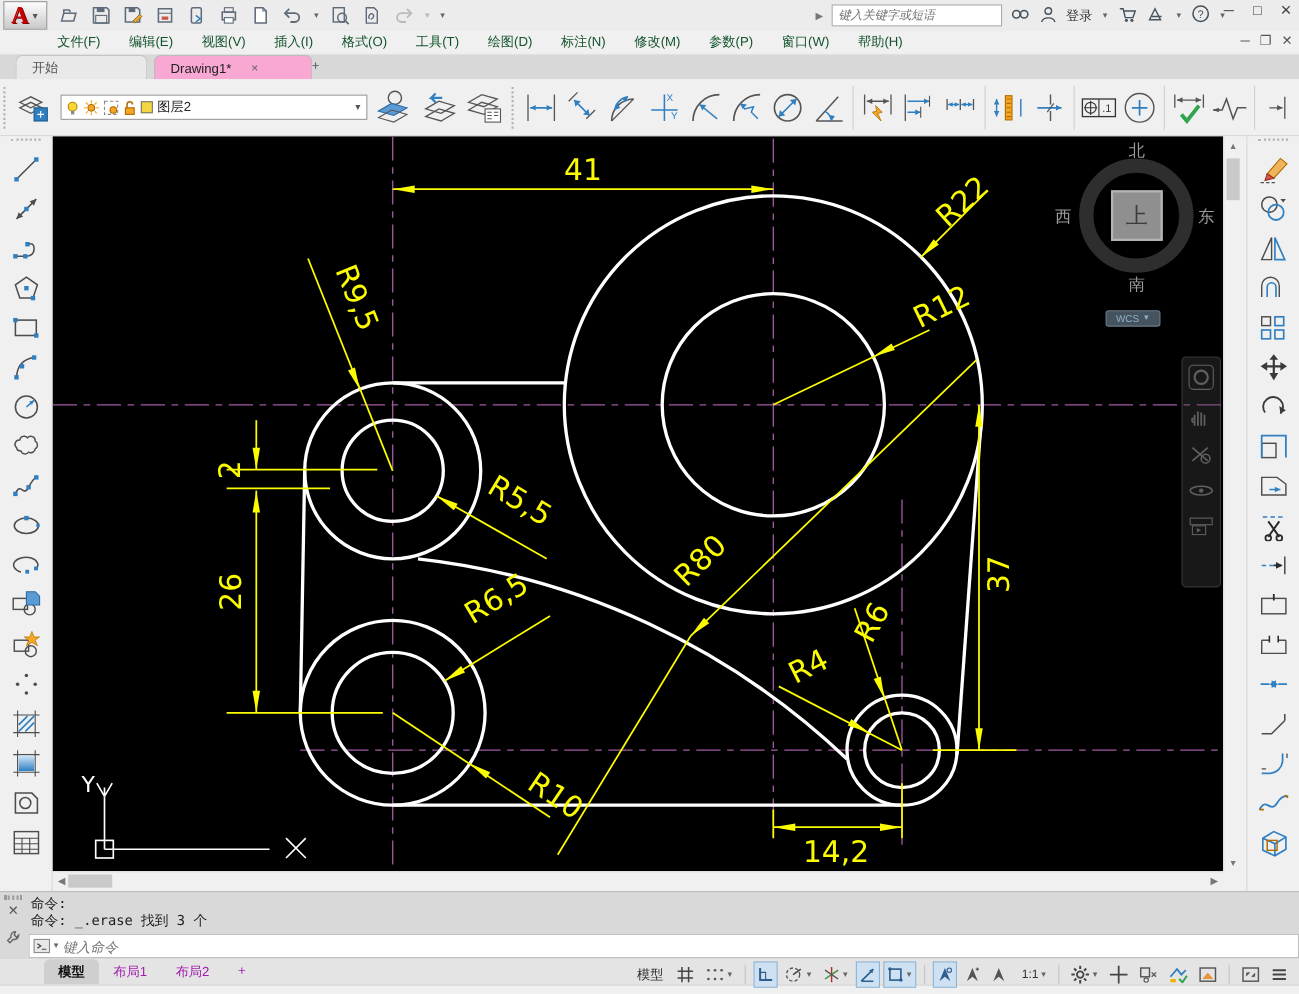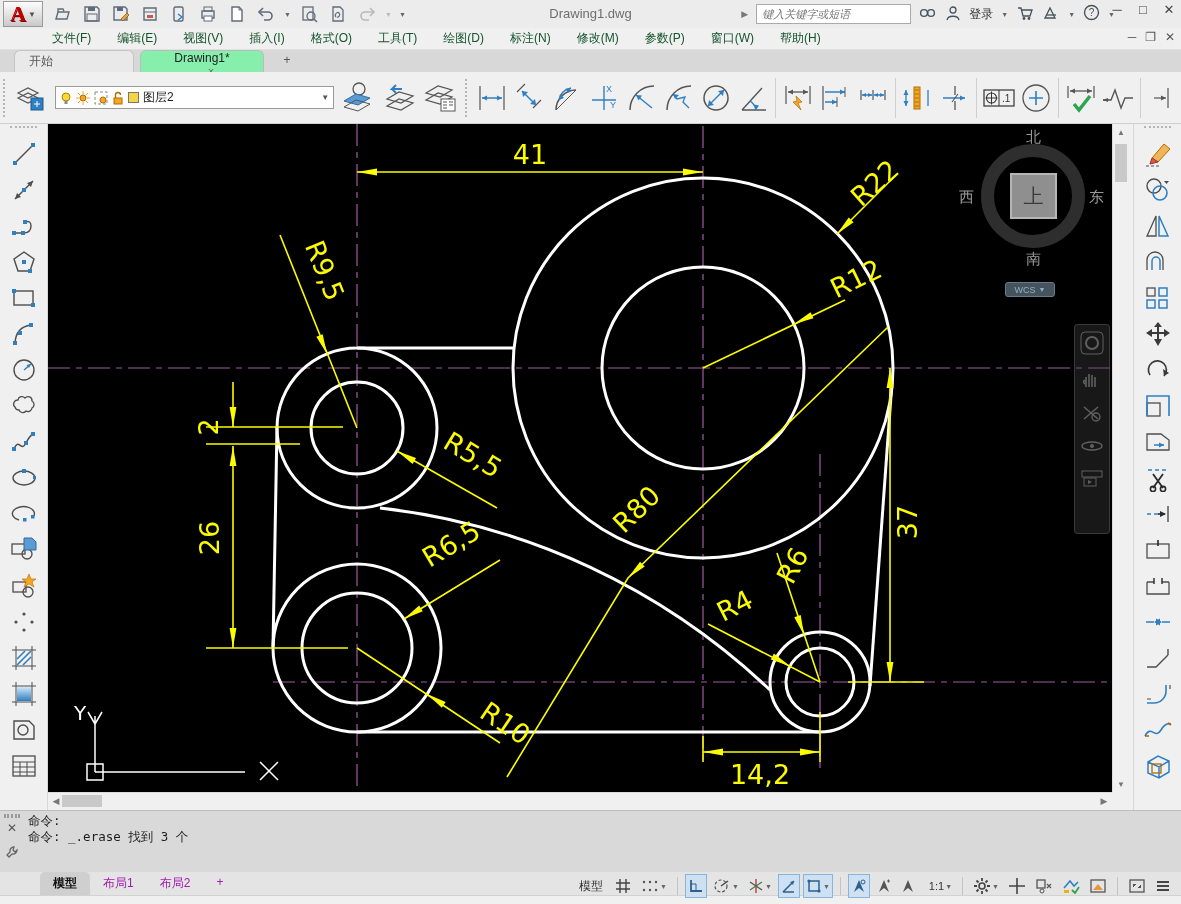--- a/index.html
+++ b/index.html
@@ -30,21 +30,21 @@
   #menubar { position:absolute; left:0; top:28px; width:1181px; height:22px; background:#f0f0f0; display:flex;
              align-items:center; padding-left:52px; gap:26px; border-bottom:1px solid #e0e0e0; }
   #menubar .mi { color:#14532d; cursor:pointer; white-space:nowrap; }
   #doc-ctrl { position:absolute; right:6px; top:30px; display:flex; gap:9px; color:#555; font-size:12px; }
 
   
   #filetabs { position:absolute; left:0; top:50px; width:1181px; height:22px; background:#d8d8d8; }
   .ftab { position:absolute; top:0; height:22px; border-radius:6px 6px 0 0; display:flex; align-items:center;
           padding:0 14px; font-size:12px; cursor:pointer; }
   #tab-start { left:14px; width:120px; background:#e9e9e9; color:#555; border:1px solid #c4c4c4; border-bottom:none; }
-  #tab-drawing { left:140px; width:124px; background:#86efac; color:#222; border:1px solid #bbb; border-bottom:none;flex-direction:column; }
+  #tab-drawing { left:140px; width:144px; background:#f9a8d4; color:#222; border:1px solid #bbb; border-bottom:none; }
   #tab-drawing .x { margin-left:18px; color:#666; font-size:11px; }
   #tab-plus { position:absolute; left:278px; top:3px; width:18px; height:16px; color:#555; text-align:center; cursor:pointer; }
 
   
   #ribbon { position:absolute; left:0; top:72px; width:1181px; height:52px; background:#f0f0f0; border-bottom:1px solid #cfcfcf; display:flex; align-items:center; }
   .grip { width:6px; height:38px; margin:0 3px; border-left:2px dotted #b5b5b5; }
   .vsep { width:1px; height:40px; background:#cfcfcf; margin:0 3px; }
   #layer-panel-btn { width:42px; height:44px; display:flex; align-items:center; justify-content:center; }
   #layer-combo { width:298px; height:23px; background:#fff; border:1px solid #9a9a9a; display:flex; align-items:center;
                  gap:4px; padding:0 4px; margin:0 4px; }
@@ -195,21 +195,20 @@
       </span>
     <span class="qbtn">
         <svg width="20" height="18">
           <path d="M16 7 H8 A4 4 0 0 0 8 15 H12" fill="none" stroke="#b9b9b9" stroke-width="1.6"></path>
           <path d="M13 3 L17 7 L13 11" fill="none" stroke="#b9b9b9" stroke-width="1.6"></path>
         </svg>
       </span>
     <span class="ddv" style="color:#b9b9b9">▼</span>
     <span class="ddv">▼<br></span>
   </div>
-  <div id="doc-title">Drawing1.dwg</div>
   <div id="tb-right">
     <span style="color:#777;font-size:9px">▶</span>
     <input id="search-box" placeholder="键入关键字或短语" style="">
     <span><svg width="18" height="16">
           <circle cx="5" cy="8" r="3.4" fill="none" stroke="#44535e" stroke-width="1.4"></circle>
           <circle cx="12" cy="8" r="3.4" fill="none" stroke="#44535e" stroke-width="1.4"></circle>
           <path d="M8 8 h1.6" stroke="#44535e"></path>
         </svg></span>
     <span><svg width="16" height="16">
           <circle cx="8" cy="5" r="3" fill="none" stroke="#44535e" stroke-width="1.3"></circle>
@@ -914,20 +913,31 @@
     <div id="cmd-grip"></div>
     <div id="cmd-x">✕</div>
     <div id="cmd-wrench"><svg width="14" height="14">
           <path d="M9 2 a4 4 0 0 0 -4 5 L2 10 L4 12 L7 9 a4 4 0 0 0 5 -4 L10 7 L8 5 Z" fill="none" stroke="#666" stroke-width="1.3"></path>
         </svg></div>
   </div>
   <div id="cmd-hist">
     <div>命令:</div>
     <div>命令: _.erase 找到 3 个</div>
   </div>
+  <div id="cmd-input-row">
+    <span id="cmd-prompt-btn">
+      <svg width="16" height="14">
+          <rect x="1" y="1" width="14" height="12" fill="#e8e8e8" stroke="#888"></rect>
+          <path d="M4 5 L7 7 L4 9" fill="none" stroke="#444" stroke-width="1.2"></path>
+          <path d="M8 10 h4" stroke="#444"></path>
+        </svg>
+      <span class="ddv">▼</span>
+    </span>
+    <input id="cmd-input" placeholder="键入命令" style="">
+  </div>
 </div>
 
 <div id="statusbar">
   <div id="ltabs">
     <div class="ltab active">模型</div>
     <div class="ltab">布局1</div>
     <div class="ltab">布局2</div>
     <div class="ltab">+</div>
   </div>
   <div id="stat-bottom"></div>

